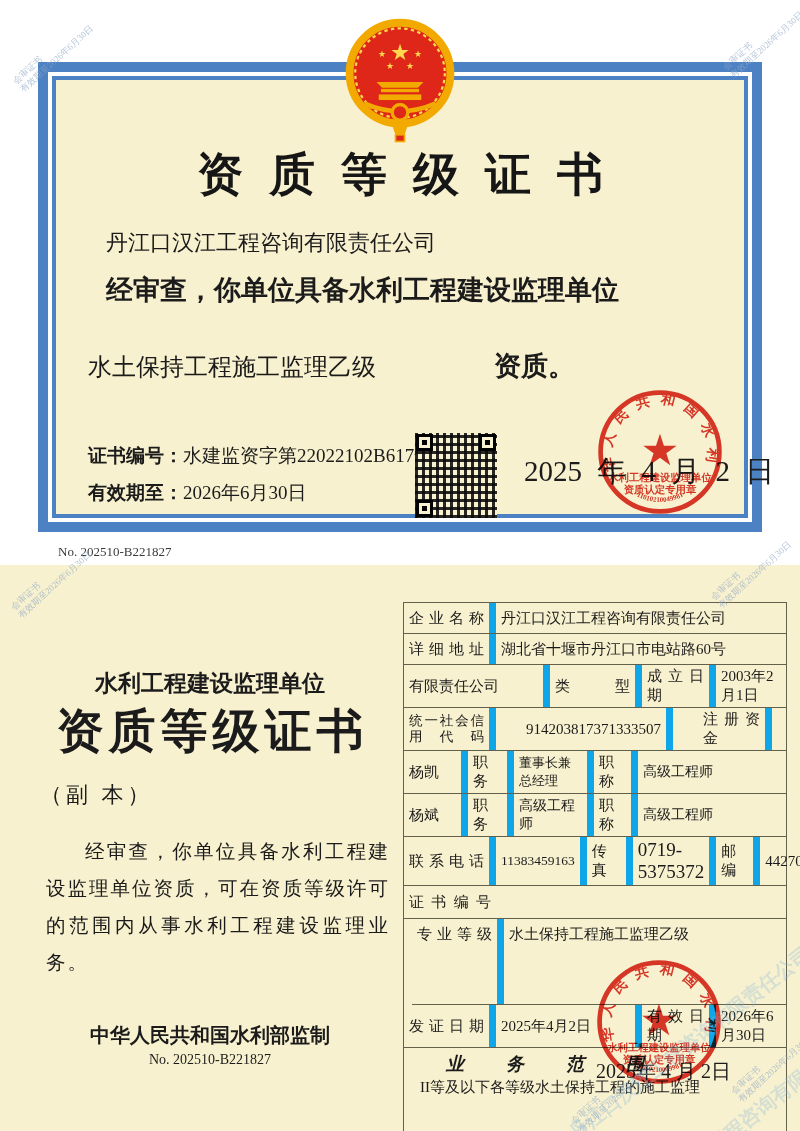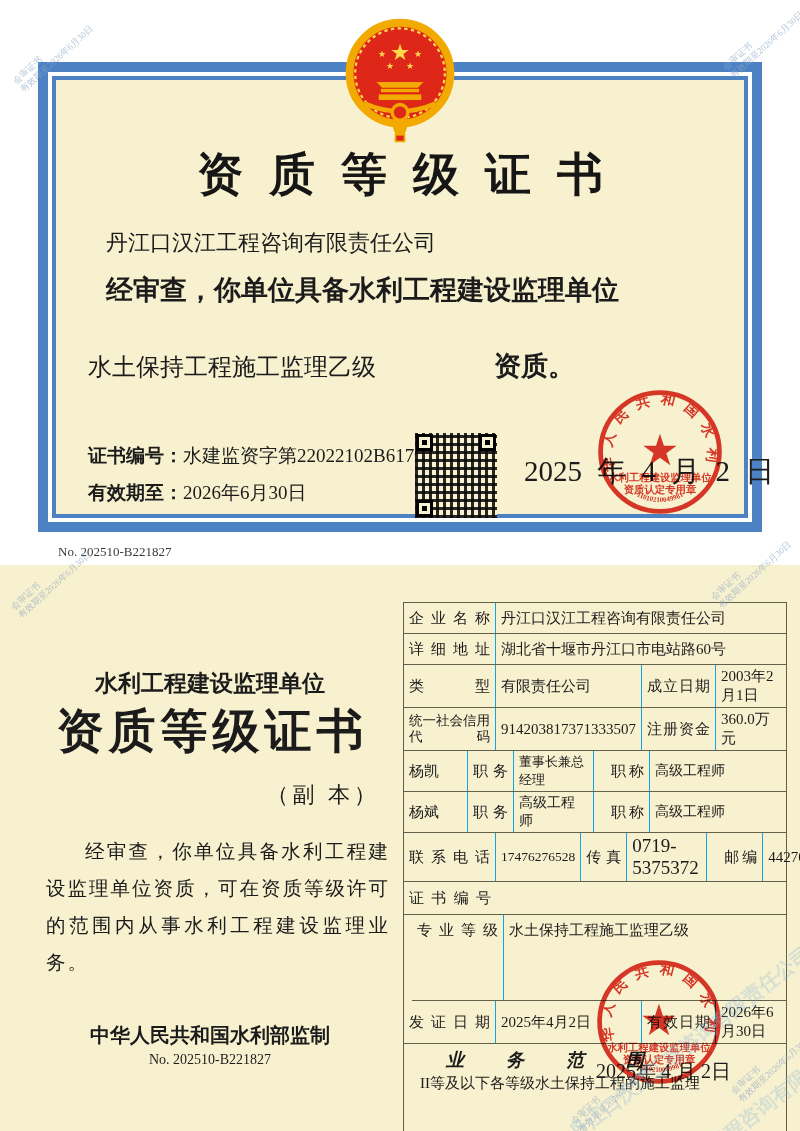--- a/index.html
+++ b/index.html
@@ -43,43 +43,43 @@
   .seal-1 { left:594px; top:386px; }
   .seal-2 { left:593px; top:956px; }
   .seal text { fill:#d8281c; }
 
   
   .bottom-panel { position:absolute; left:0; top:565px; width:800px; height:566px; background:#f8f1cf; }
   .dup-h1 { position:absolute; left:40px; top:668px; width:340px; text-align:center;
             font-size:23px; font-weight:bold; }
   .dup-h2 { position:absolute; left:40px; top:700px; width:340px; text-align:center;
             font-size:47px; font-weight:bold; letter-spacing:5px; padding-left:5px; }
-  .dup-sub { position:absolute; left:40px; top:780px; width:340px; text-align:right;
+  .dup-sub { position:absolute; left:40px; top:780px; width:340px; text-align:left;
              font-size:22px; letter-spacing:4px; }
   .dup-para { position:absolute; left:46px; top:833px; width:344px; font-size:19.5px;
               line-height:37px; text-indent:2em; text-align:justify; letter-spacing:2px; }
   .dup-issuer { position:absolute; left:40px; top:1022px; width:340px; text-align:center;
                 font-size:20px; font-weight:bold; }
   .dup-serial { position:absolute; left:40px; top:1052px; width:340px; text-align:center; font-size:14px; }
   .dup-date { position:absolute; left:596px; top:1058px; font-size:20px; z-index:1; }
 
   
   .info-table { position:absolute; left:403px; top:602px; width:384px; border:1px solid #63604c;
                 font-size:15px; background:transparent; }
   .tr { display:flex; border-bottom:1px solid #63604c; }
   .tr:last-child { border-bottom:none; }
-  .td { border-right:1px solid #0ea5e9; display:grid; align-content:center; padding:2px 5px; min-height:28px; }
+  .td { border-right:7px solid #0ea5e9; display:grid; align-content:center; padding:2px 5px; min-height:28px; }
   .td:last-child { border-right:none; }
   .lbl { width:92px; flex:0 0 92px; }
   .lbl span { display:inline-block; width:100%; text-align:justify; text-align-last:justify; }
   .lbl-sm { font-size:13.5px; line-height:16px; }
   .val { flex:1; }
   .w146 { flex:0 0 146px; } .w74 { flex:0 0 74px; }
-  .w64 { flex:0 0 64px; } .w46 { flex:0 0 46px; } .w80 { flex:0 0 80px; } .w44 { flex:0 0 44px;margin-left:12px; }
-  .h31 { min-height:31px; } .h37 { min-height:37px; } .h33 { min-height:33px; } .h86 { min-height:86px;margin-left:8px; }
+  .w64 { flex:0 0 64px; } .w46 { flex:0 0 46px; } .w80 { flex:0 0 80px; } .w44 { flex:0 0 44px; }
+  .h31 { min-height:31px; } .h37 { min-height:37px;gap:25px; } .h33 { min-height:33px; } .h86 { min-height:86px;margin-left:8px; }
   .grade-row .td { align-content:start; padding-top:6px; }
   .biz { border-bottom:none; display:block; height:128px; }
   .biz-header { font-size:18px; font-weight:bold; letter-spacing:42px;
                 padding-left:42px; margin-top:4px;font-style:italic; }
   .biz-scope { font-size:15px; padding:2px 4px 0 16px; }
 
   
   .wm-small { position:absolute; font-size:9px; line-height:11px; color:#8ca6c4; opacity:.65;
               transform:rotate(-42deg); white-space:nowrap; pointer-events:none; z-index:6; }
   .wm-small span { display:block; }
@@ -171,24 +171,24 @@
         </div>
       <div class="td val">丹江口汉江工程咨询有限责任公司</div>
     </div>
     <div class="tr h31">
       <div class="td lbl">
           <span>详细地址</span>
         </div>
       <div class="td val">湖北省十堰市丹江口市电站路60号</div>
     </div>
     <div class="tr">
+      <div class="td w146">有限责任公司</div>
       <div class="td lbl">
           <span>类型</span>
         </div>
-      <div class="td w146">有限责任公司</div>
       <div class="td lbl w74">
           <span>成立日期</span>
         </div>
       <div class="td val">2003年2月1日</div>
     </div>
     <div class="tr h37">
       <div class="td lbl lbl-sm">
           <span>统一社会信用代码</span>
         </div>
       <div class="td w146">914203817371333507</div>
@@ -216,21 +216,21 @@
       <div class="td w80" style="font-size:14px;">高级工程师</div>
       <div class="td lbl w44">
           <span>职称</span>
         </div>
       <div class="td val" style="font-size:14px;">高级工程师</div>
     </div>
     <div class="tr">
       <div class="td lbl">
           <span>联系电话</span>
         </div>
-      <div class="td w64" style="font-size:13.5px;">17476276528</div>
+      <div class="td w64" style="font-size:13.5px;">11383459163</div>
       <div class="td lbl w46">
           <span>传真</span>
         </div>
       <div class="td w80" style="font-size:19px;">0719-5375372</div>
       <div class="td lbl w44">
           <span>邮编</span>
         </div>
       <div class="td val">442700</div>
     </div>
     <div class="tr h33">

